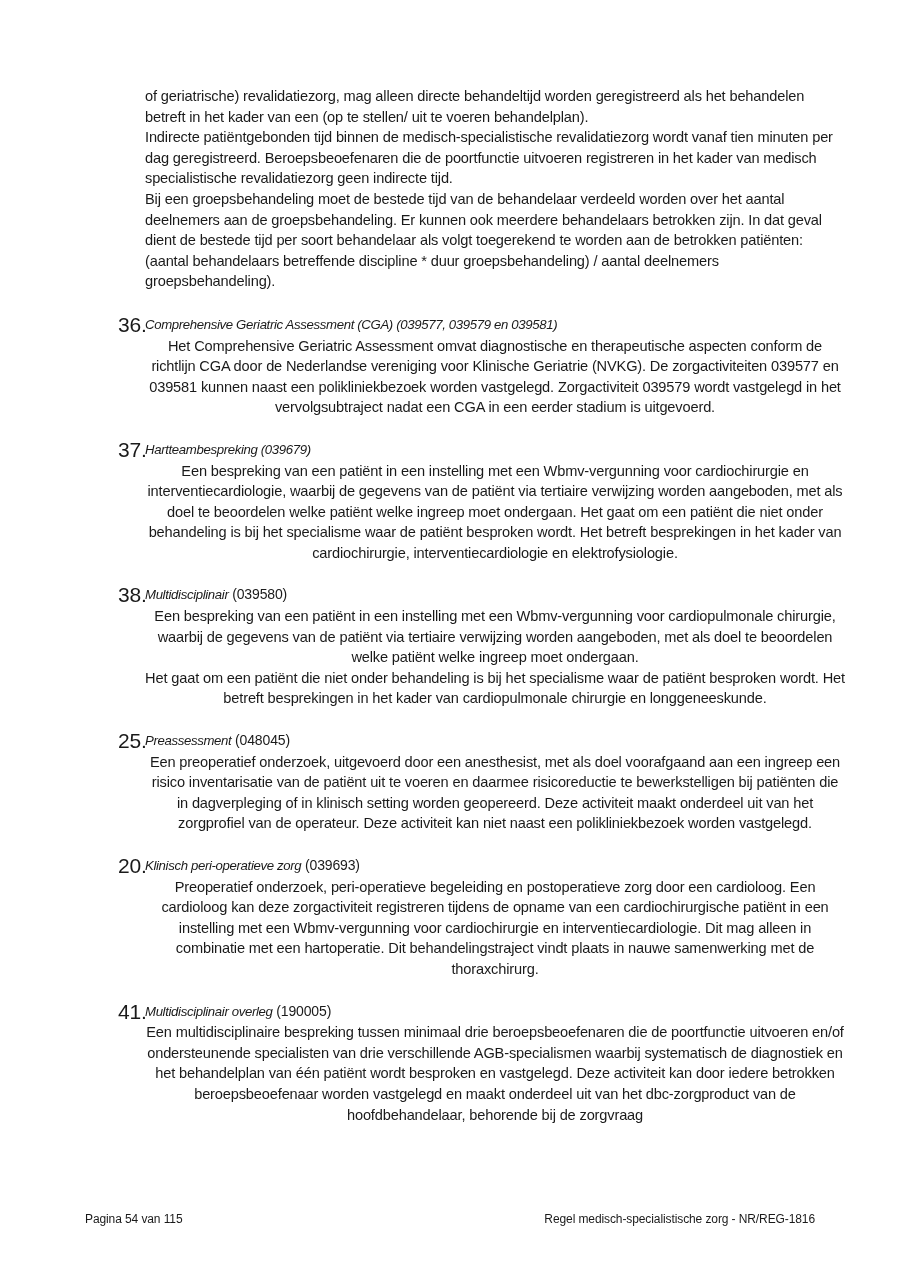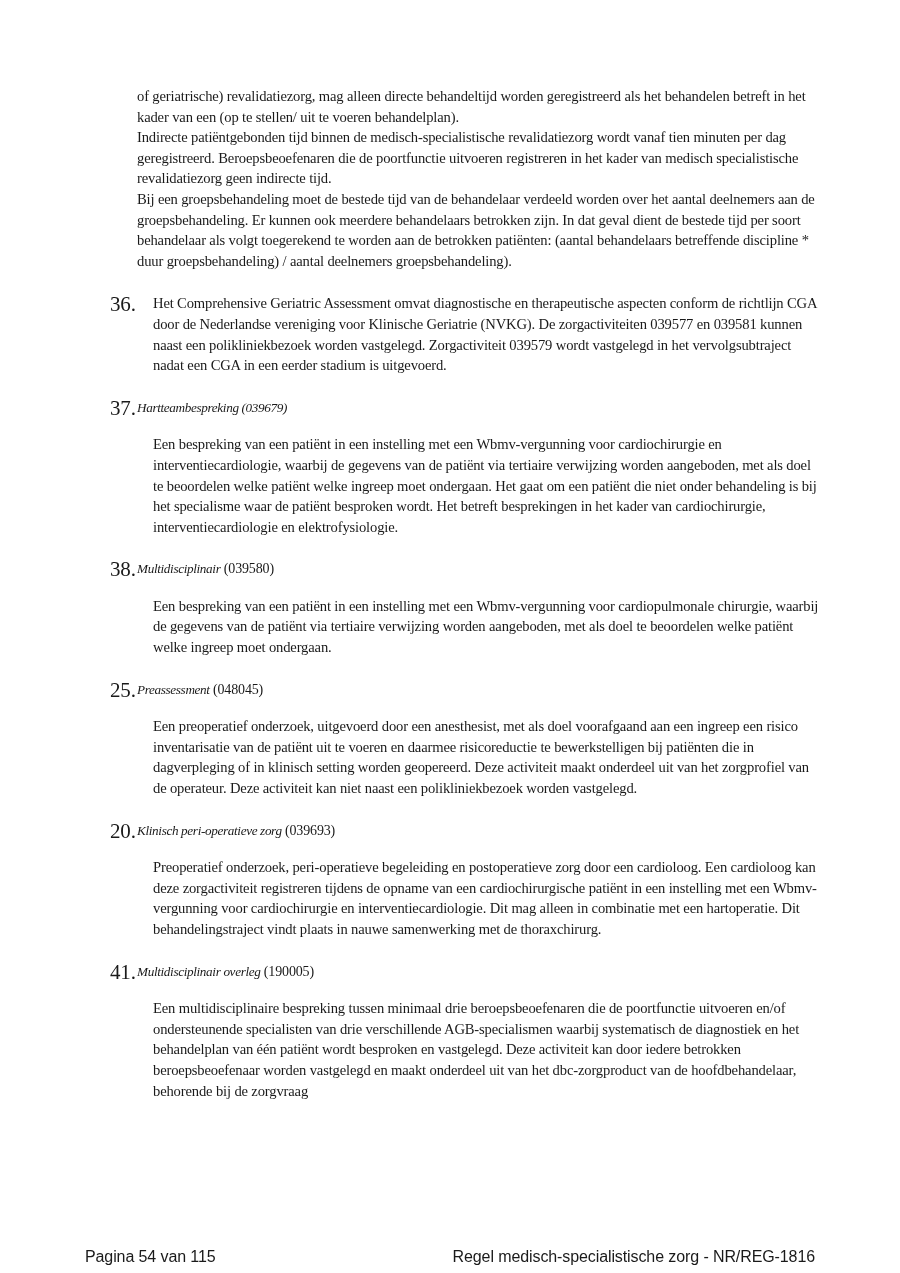--- a/index.html
+++ b/index.html
@@ -1,69 +1,71 @@
 <!DOCTYPE html>
 <html><head>
 <meta charset="utf-8">
 <style>
   html, body { margin: 0; padding: 0; background: #ffffff; }
   body {
     width: 900px; height: 1273px; position: relative; overflow: hidden;
     font-family: "Liberation Sans", sans-serif; color: #1a1a1a;
   }
   .content {
-    position: absolute; left: 137px; top: 86px; width: 700px;
-    font-size: 14.6px; line-height: 20.6px; letter-spacing: -0.15px; font-family: Liberation Serif, serif;
+    position: absolute; left: 145px; top: 86px; width: 700px;
+    font-size: 14.6px; line-height: 20.6px; letter-spacing: -0.15px;
   }
   .content p { margin: 0; }
   .intro { margin-bottom: 22px; }
   .item { position: relative; margin-top: 21px; }
   .item-num {
     position: absolute; left: -27px; top: 1px; font-size: 21px;
   }
   .item-title { margin: 0; }
   .item-title .it { font-style: italic; font-size: 13.2px; letter-spacing: -0.35px; }
   .item-title .code { font-size: 14px; }
-  .item-body p { margin: 16px; }
+  .item-body p { margin: 0; text-align: center; }
   .footer {
-    position: absolute; top: 1212px; font-size: 16px; letter-spacing: -0.1px; margin-top: 36px;
+    position: absolute; top: 1212px; font-size: 12px; letter-spacing: -0.1px;
   }
   .footer.left { left: 85px; }
   .footer.right { right: 85px; }
 </style>
 </head>
 <body>
 
 <div class="content">
   <div class="intro">
     <p>of geriatrische) revalidatiezorg, mag alleen directe behandeltijd worden geregistreerd als het behandelen betreft in het kader van een (op te stellen/ uit te voeren behandelplan).</p>
     <p>Indirecte patiëntgebonden tijd binnen de medisch-specialistische revalidatiezorg wordt vanaf tien minuten per dag geregistreerd. Beroepsbeoefenaren die de poortfunctie uitvoeren registreren in het kader van medisch specialistische revalidatiezorg geen indirecte tijd.</p>
     <p>Bij een groepsbehandeling moet de bestede tijd van de behandelaar verdeeld worden over het aantal deelnemers aan de groepsbehandeling. Er kunnen ook meerdere behandelaars betrokken zijn. In dat geval dient de bestede tijd per soort behandelaar als volgt toegerekend te worden aan de betrokken patiënten: (aantal behandelaars betreffende discipline * duur groepsbehandeling) / aantal deelnemers groepsbehandeling).</p>
   </div>
 
   <div class="item">
     <span class="item-num">36.</span>
+    <p class="item-title"><span class="it">Comprehensive Geriatric Assessment (CGA) (039577, 039579 en 039581)</span><span class="code"></span></p>
     <div class="item-body">
       <p>Het Comprehensive Geriatric Assessment omvat diagnostische en therapeutische aspecten conform de richtlijn CGA door de Nederlandse vereniging voor Klinische Geriatrie (NVKG). De zorgactiviteiten 039577 en 039581 kunnen naast een polikliniekbezoek worden vastgelegd. Zorgactiviteit 039579 wordt vastgelegd in het vervolgsubtraject nadat een CGA in een eerder stadium is uitgevoerd.</p>
     </div>
   </div>
 
   <div class="item">
     <span class="item-num">37.</span>
     <p class="item-title"><span class="it">Hartteambespreking (039679)</span><span class="code"></span></p>
     <div class="item-body">
       <p>Een bespreking van een patiënt in een instelling met een Wbmv-vergunning voor cardiochirurgie en interventiecardiologie, waarbij de gegevens van de patiënt via tertiaire verwijzing worden aangeboden, met als doel te beoordelen welke patiënt welke ingreep moet ondergaan. Het gaat om een patiënt die niet onder behandeling is bij het specialisme waar de patiënt besproken wordt. Het betreft besprekingen in het kader van cardiochirurgie, interventiecardiologie en elektrofysiologie.</p>
     </div>
   </div>
 
   <div class="item">
     <span class="item-num">38.</span>
     <p class="item-title"><span class="it">Multidisciplinair</span><span class="code"> (039580)</span></p>
     <div class="item-body">
       <p>Een bespreking van een patiënt in een instelling met een Wbmv-vergunning voor cardiopulmonale chirurgie, waarbij de gegevens van de patiënt via tertiaire verwijzing worden aangeboden, met als doel te beoordelen welke patiënt welke ingreep moet ondergaan.</p>
+      <p>Het gaat om een patiënt die niet onder behandeling is bij het specialisme waar de patiënt besproken wordt. Het betreft besprekingen in het kader van cardiopulmonale chirurgie en longgeneeskunde.</p>
     </div>
   </div>
 
   <div class="item">
     <span class="item-num">25.</span>
     <p class="item-title"><span class="it">Preassessment</span><span class="code"> (048045)</span></p>
     <div class="item-body">
       <p>Een preoperatief onderzoek, uitgevoerd door een anesthesist, met als doel voorafgaand aan een ingreep een risico inventarisatie van de patiënt uit te voeren en daarmee risicoreductie te bewerkstelligen bij patiënten die in dagverpleging of in klinisch setting worden geopereerd. Deze activiteit maakt onderdeel uit van het zorgprofiel van de operateur. Deze activiteit kan niet naast een polikliniekbezoek worden vastgelegd.</p>
     </div>
   </div>

